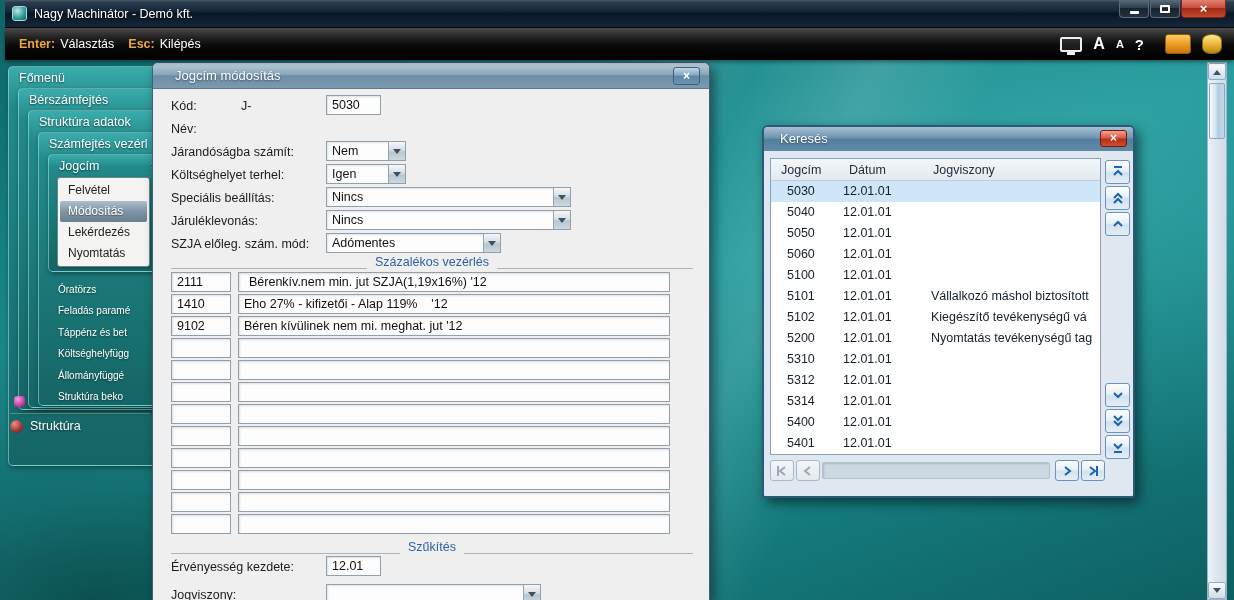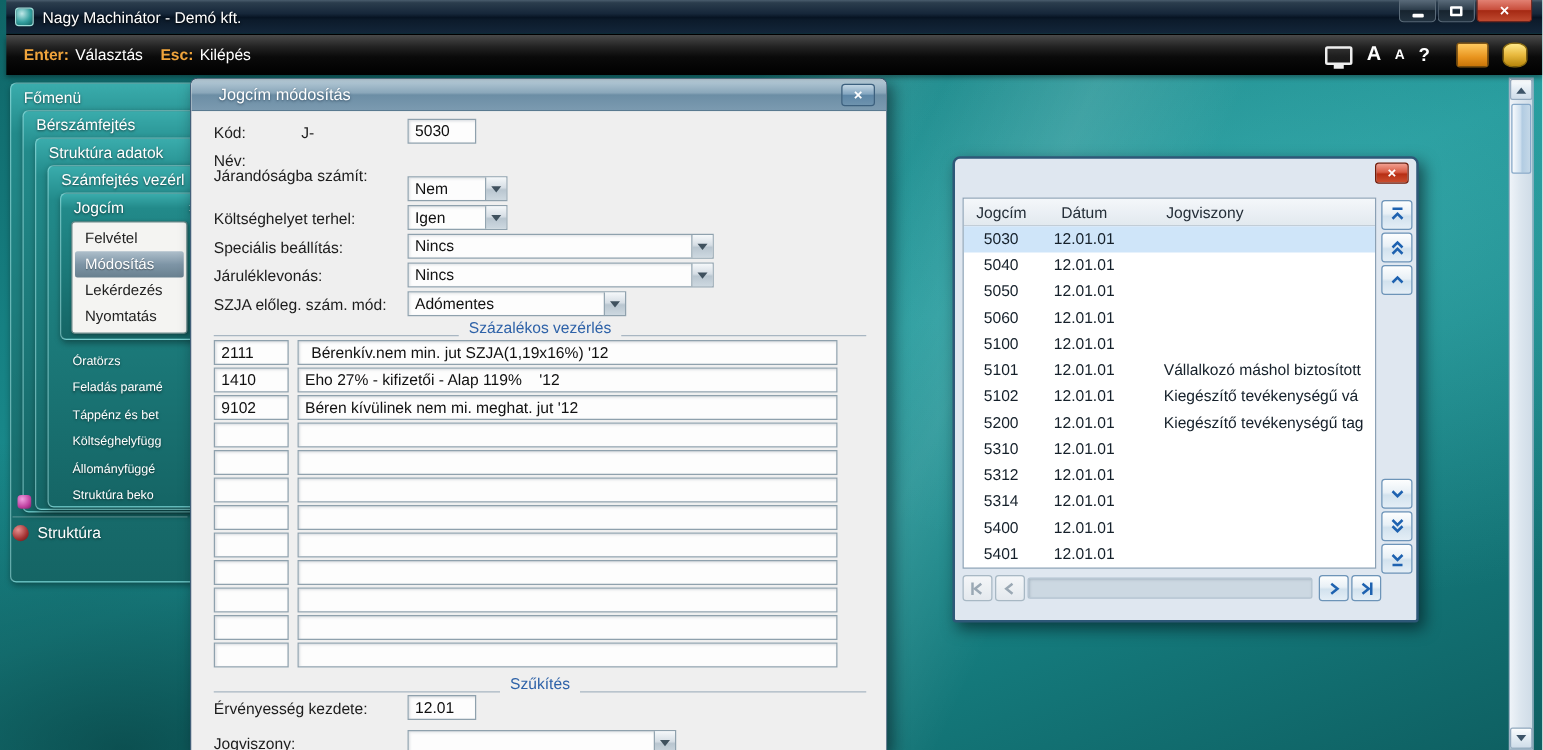--- a/index.html
+++ b/index.html
@@ -223,21 +223,21 @@
   <div class="dlg">
     <div class="dlg-title">Jogcím módosítás</div>
     <div class="dlg-close">×</div>
 
     <span class="lbl" style="left:18px; top:33px;">Kód:</span>
     <span class="lbl" style="left:88px; top:33px;">J-</span>
     <div class="inp" style="left:173px; top:32px; width:55px;">5030</div>
 
     <span class="lbl" style="left:18px; top:56px;">Név:</span>
 
-    <span class="lbl" style="left:18px; top:68px;">Járandóságba számít:</span>
+    <span class="lbl" style="left:18px; top:79px;">Járandóságba számít:</span>
     <div class="dd" style="left:173px; top:78px; width:80px;">
       <span class="dd-val">Nem</span>
       <span class="dd-btn"></span>
     </div>
 
     <span class="lbl" style="left:18px; top:102px;">Költséghelyet terhel:</span>
     <div class="dd" style="left:173px; top:101px; width:80px;">
       <span class="dd-val">Igen</span>
       <span class="dd-btn"></span>
     </div>
@@ -301,20 +301,21 @@
     <div class="inp" style="left:173px; top:493px; width:55px;">12.01</div>
 
     <span class="lbl" style="left:18px; top:522px;">Jogviszony:</span>
     <div class="dd" style="left:173px; top:521px; width:215px;">
       <span class="dd-val"></span>
       <span class="dd-btn"></span>
     </div>
   </div>
 
   <div class="sdlg">
+    <div class="sdlg-title">Keresés</div>
     <div class="sdlg-close">×</div>
 
     <div class="stable">
       <div class="srow shead">
         <span class="c1">Jogcím</span>
         <span class="c2">Dátum</span>
         <span class="c3">Jogviszony</span>
       </div>
       <div class="srow sel">
         <span class="c1">5030</span>
@@ -346,21 +347,21 @@
         <span class="c3">Vállalkozó máshol biztosított</span>
       </div>
       <div class="srow">
         <span class="c1">5102</span>
         <span class="c2">12.01.01</span>
         <span class="c3">Kiegészítő tevékenységű vá</span>
       </div>
       <div class="srow">
         <span class="c1">5200</span>
         <span class="c2">12.01.01</span>
-        <span class="c3">Kiegészítő tevékenységű tag</span>
+        <span class="c3">Nyomtatás tevékenységű tag</span>
       </div>
       <div class="srow">
         <span class="c1">5310</span>
         <span class="c2">12.01.01</span>
         <span class="c3"></span>
       </div>
       <div class="srow">
         <span class="c1">5312</span>
         <span class="c2">12.01.01</span>
         <span class="c3"></span>

